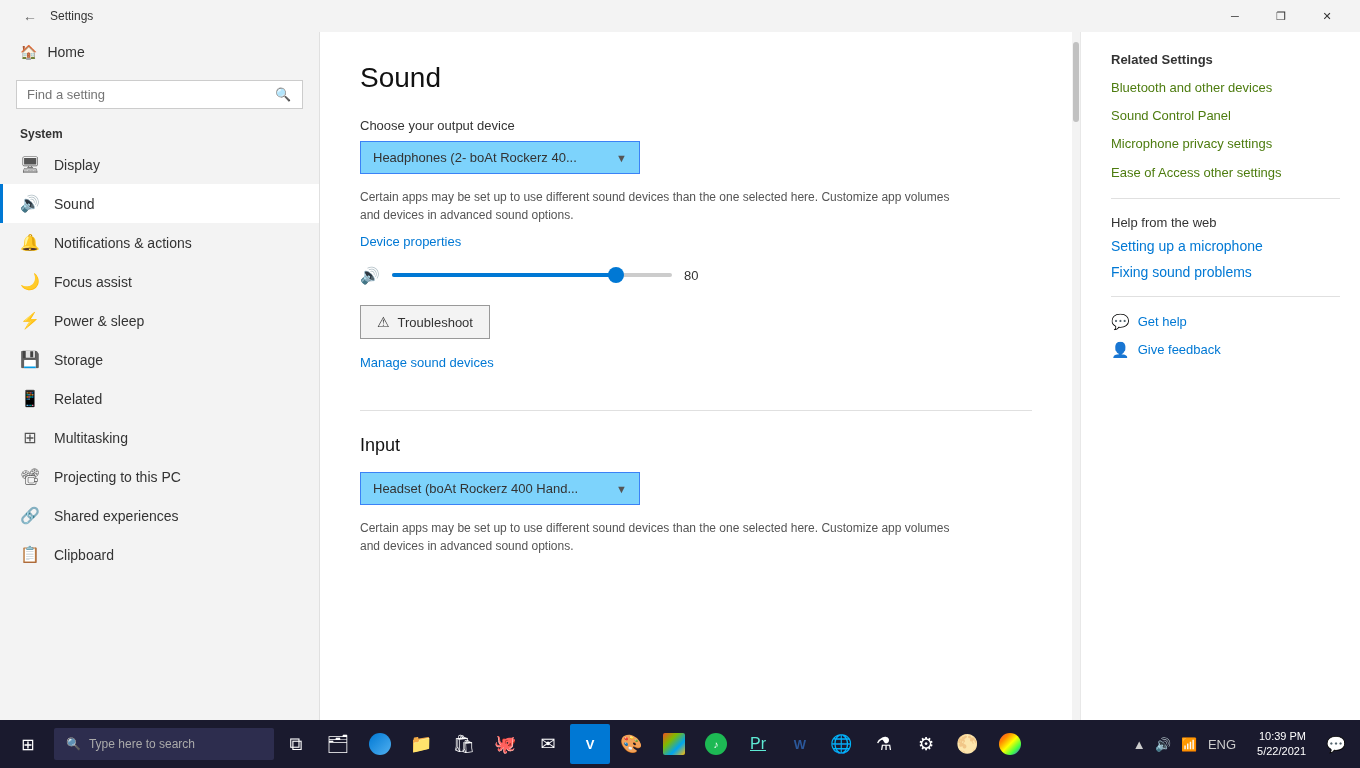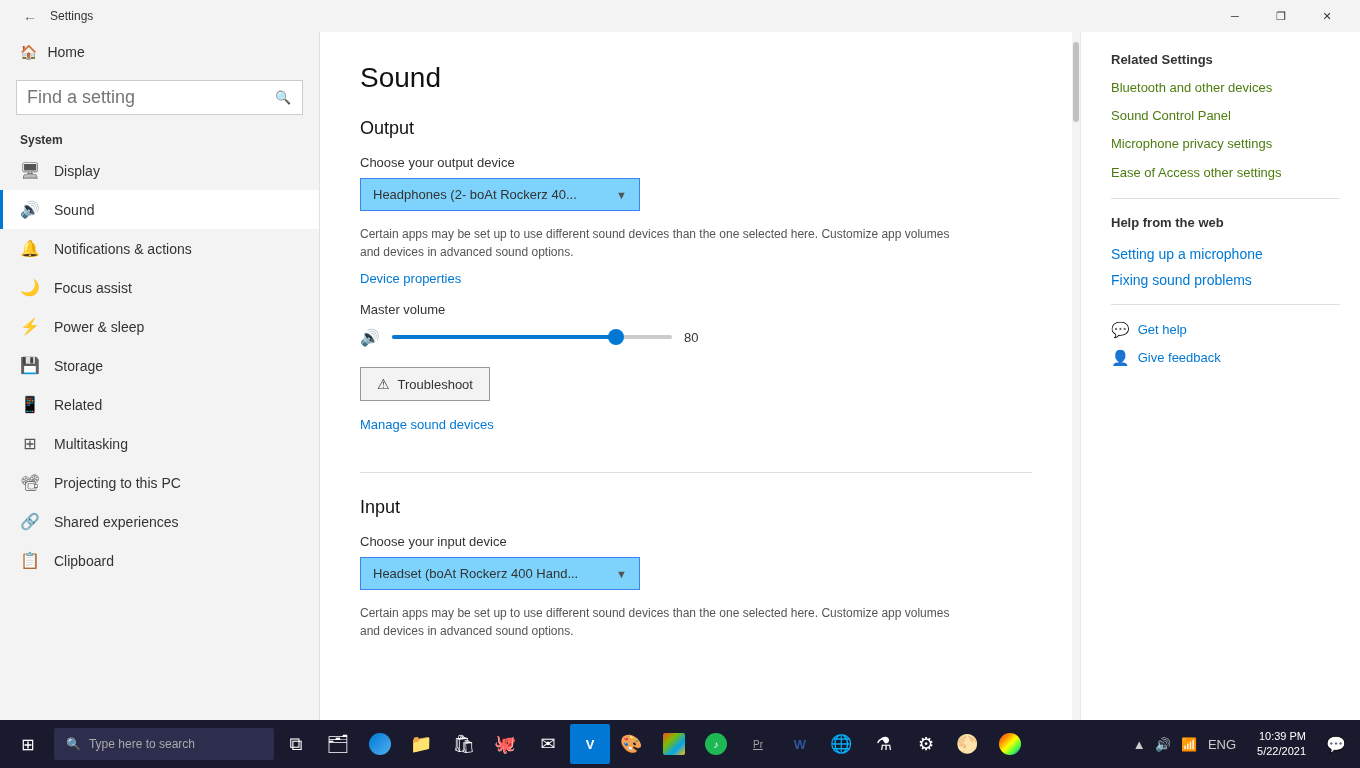--- a/index.html
+++ b/index.html
@@ -75,21 +75,21 @@
       margin: 8px 16px;
       display: flex;
       align-items: center;
       background: white;
       border: 1px solid #ccc;
       padding: 6px 10px;
     }
     .search-box input {
       border: none;
       outline: none;
-      font-size: 18px;
+      font-size: 13px;
       flex: 1;
       background: transparent;
       font-family: 'Segoe UI', sans-serif;
       color: #555;
     }
     .search-icon-btn { color: #555; font-size: 13px; }
     .sidebar-section-label {
       font-size: 12px;
       font-weight: 600;
       color: #333;
@@ -243,23 +243,23 @@
       font-size: 13px;
       color: #4d7c0f;
       cursor: pointer;
       text-decoration: none;
       margin-bottom: 10px;
       line-height: 1.4;
     }
     .related-divider { height: 1px; background: #e0e0e0; margin: 16px 0; }
     .help-section-title {
       font-size: 13px;
-      font-weight: 700;
-      color: #333;
-      margin-bottom: 16px;
+      font-weight: 400;
+      color: #333;
+      margin-bottom: 8px;
     }
     .help-link {
       display: block;
       font-size: 14px;
       color: #0078d4;
       cursor: pointer;
       text-decoration: none;
       margin-bottom: 10px;
     }
     .action-link {
@@ -445,32 +445,30 @@
     <div class="sidebar-item">
       <span class="sidebar-icon">📋</span>
       <span>Clipboard</span>
     </div>
   </div>
 
   <div class="main-content">
     <h1 class="page-title">Sound</h1>
 
     
-    <h2 class="section-title">Output</h2>
 
     <div class="subsection-label">Choose your output device</div>
     <div class="dropdown-select">
       <span>Headphones (2- boAt Rockerz 40...</span>
       <span class="dropdown-arrow">▼</span>
     </div>
 
     <p class="hint-text">Certain apps may be set up to use different sound devices than the one selected here. Customize app volumes and devices in advanced sound options.</p>
     <a class="link-text">Device properties</a>
 
-    <div class="volume-label">Master volume</div>
     <div class="volume-row">
       <span class="volume-icon">🔊</span>
       <div class="slider-container">
         <div class="slider-track">
           <div class="slider-fill" style="width: 80%;"></div>
         </div>
         <div class="slider-thumb" style="left: calc(80% - 8px);"></div>
       </div>
       <span class="volume-value">80</span>
     </div>
@@ -482,21 +480,20 @@
 
     <div>
       <a class="link-text">Manage sound devices</a>
     </div>
 
     <div class="divider"></div>
 
     
     <h2 class="section-title">Input</h2>
 
-    <div class="subsection-label">Choose your input device</div>
     <div class="dropdown-select">
       <span>Headset (boAt Rockerz 400 Hand...</span>
       <span class="dropdown-arrow">▼</span>
     </div>
 
     <p class="hint-text">Certain apps may be set up to use different sound devices than the one selected here. Customize app volumes and devices in advanced sound options.</p>
   </div>
 
   <div class="scrollbar-track">
     <div class="scrollbar-thumb"></div>
@@ -540,21 +537,21 @@
   <div class="taskbar-icon">🐙</div>
   <div class="taskbar-icon">✉</div>
   <div class="taskbar-icon" style="background:#0078d4; font-size:13px; color:white; font-weight:bold;">V</div>
   <div class="taskbar-icon">🎨</div>
   <div class="taskbar-icon">
     <div style="width:22px;height:22px;background:linear-gradient(135deg,#f25022,#7fba00,#00a4ef,#ffb900);border-radius:2px;"></div>
   </div>
   <div class="taskbar-icon">
     <div class="green-circle">♪</div>
   </div>
-  <div class="taskbar-icon" style="font-size:10px; color:#a3a3a3;text-decoration:underline;">Pr</div>
+  <div class="taskbar-icon" style="font-size:16px; color:#5eead4;text-decoration:underline;">Pr</div>
   <div class="taskbar-icon" style="color:#2b579a; font-size:13px; font-weight:bold;">W</div>
   <div class="taskbar-icon">🌐</div>
   <div class="taskbar-icon">⚗</div>
   <div class="taskbar-icon">⚙</div>
   <div class="taskbar-icon">🌕</div>
   <div class="taskbar-icon">
     <div class="colorful-icon"></div>
   </div>
   <div class="taskbar-spacer"></div>
   <div class="systray">

